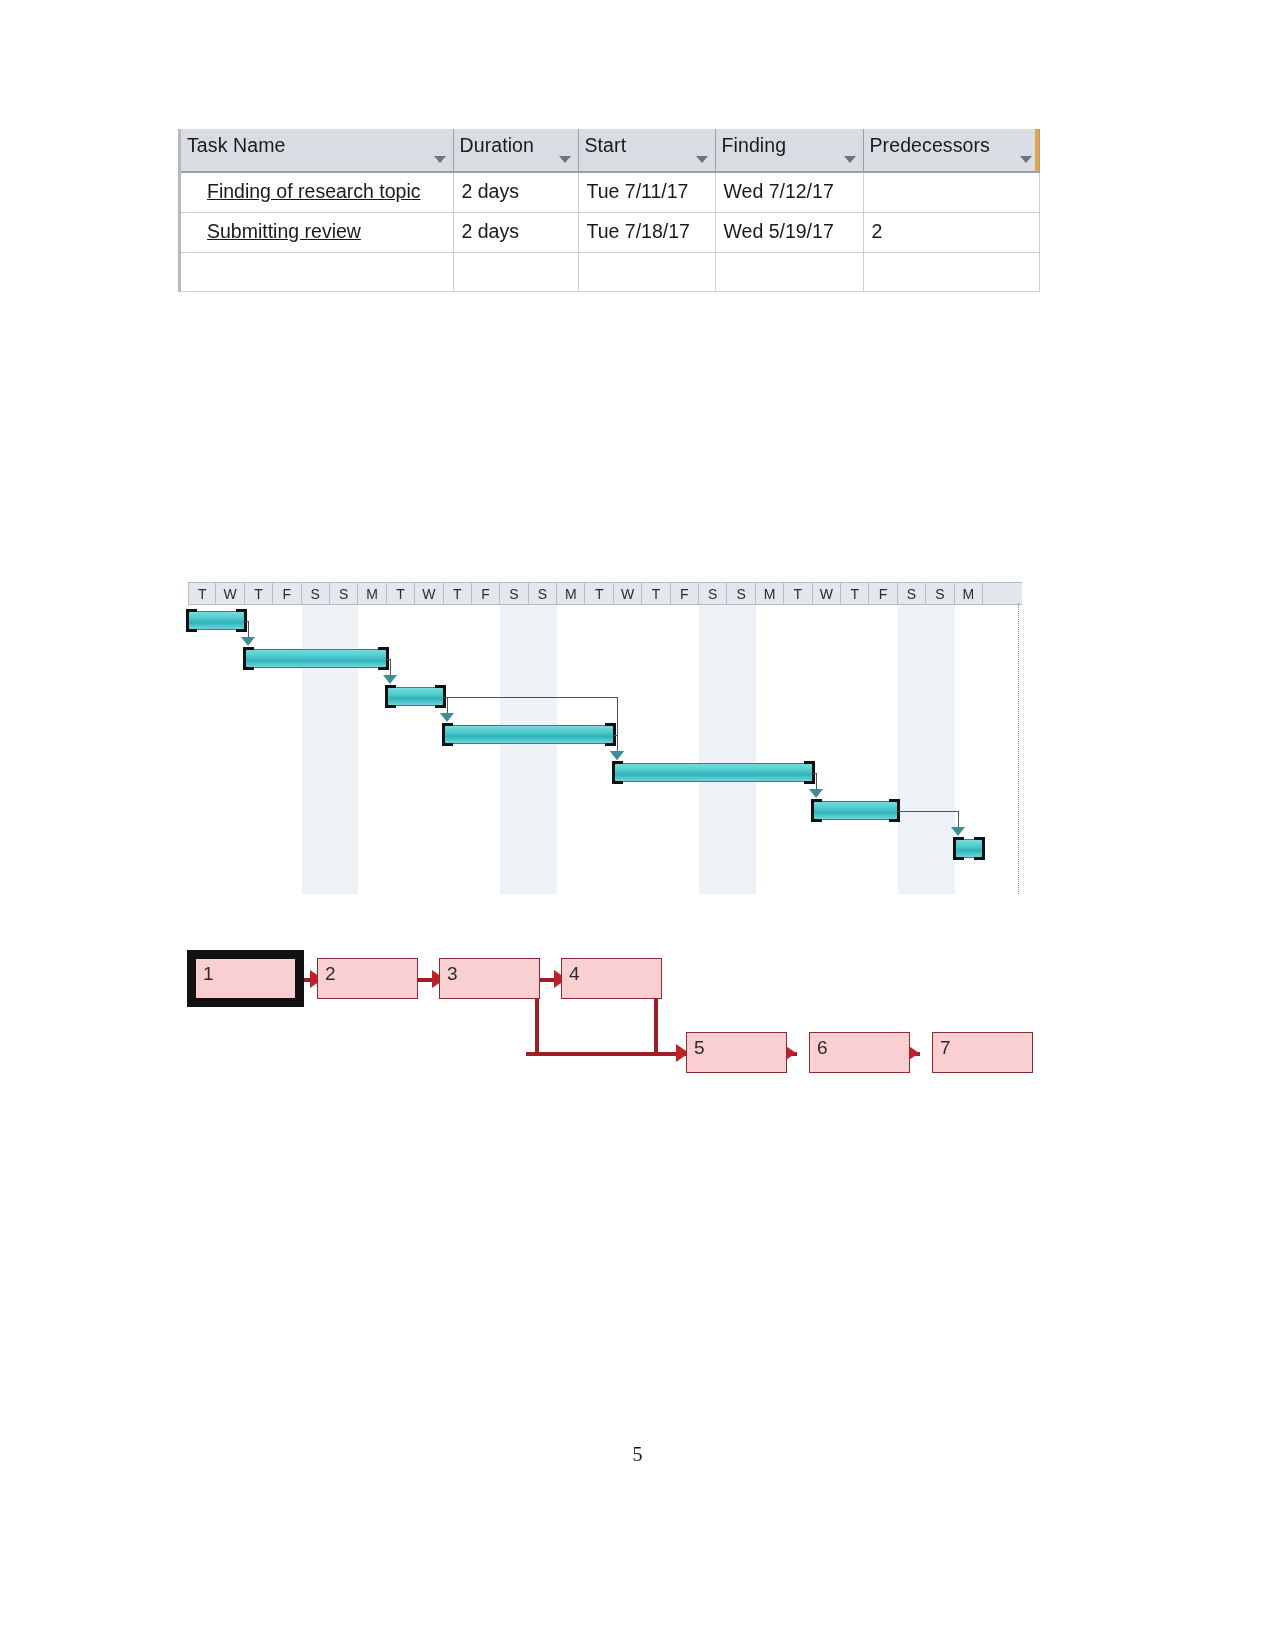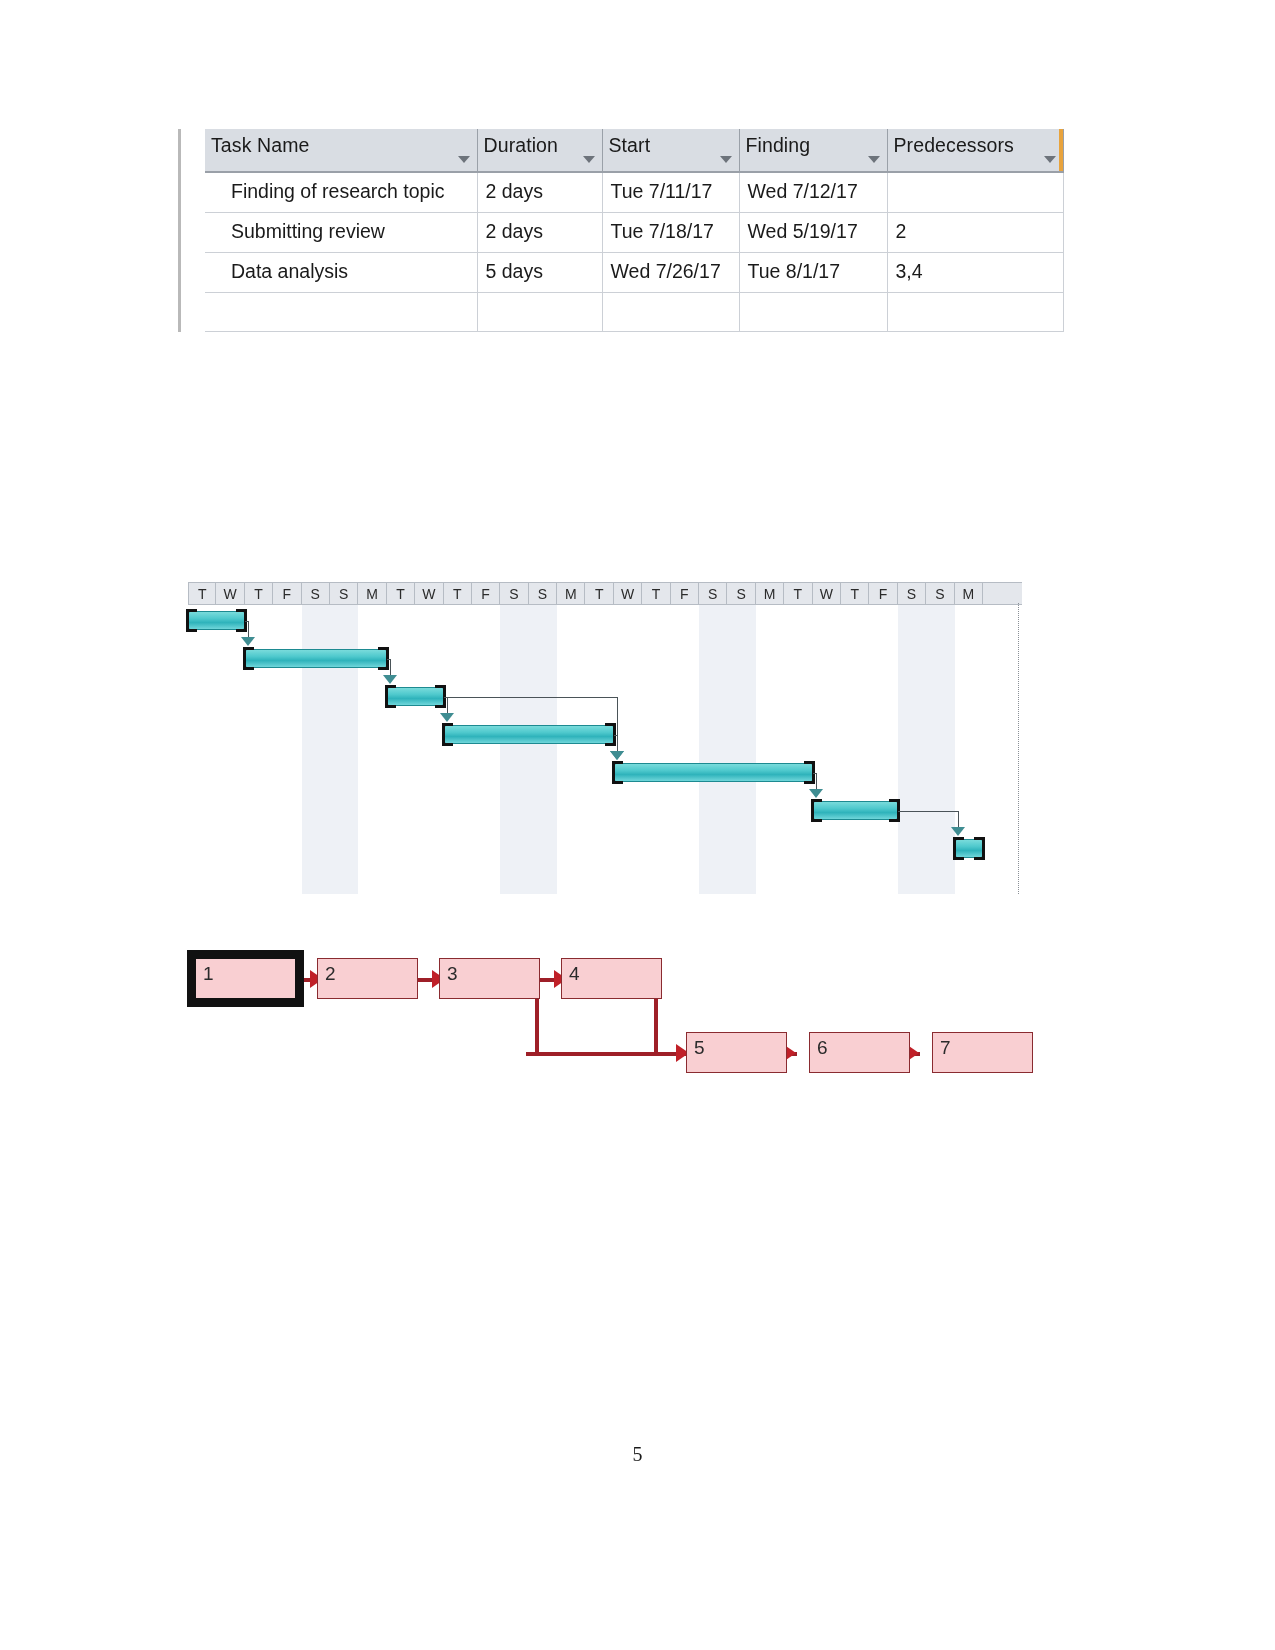--- a/index.html
+++ b/index.html
@@ -8,21 +8,21 @@
     font-family:"Liberation Sans",sans-serif;
     position:relative;overflow:hidden;
   }
 
   
   #task-table-wrap{
     position:absolute;left:178px;top:129px;width:858px;
     border-left:3px solid #b9b9b9;
     background:#ffffff;
   }
-  table.proj{border-collapse:collapse;width:858px;table-layout:fixed;margin-left:24px;}
+  table.proj{border-collapse:collapse;width:858px;table-layout:fixed;}
   table.proj col.c0{width:272px;}
   table.proj col.c1{width:125px;}
   table.proj col.c2{width:137px;}
   table.proj col.c3{width:148px;}
   table.proj col.c4{width:176px;}
 
   table.proj thead th{
     background:#d9dde3;
     border-right:1px solid #9aa0a8;
     border-bottom:2px solid #9aa0a8;
@@ -52,21 +52,21 @@
   table.proj tbody td{
     border-right:1px solid #ccd0d6;
     border-bottom:1px solid #ccd0d6;
     padding:5px 8px 7px 8px;
     font-size:19.5px;
     color:#1a1a1a;
     vertical-align:top;
     line-height:1.38;
     background:#ffffff;
   }
-  table.proj tbody td.name{padding-left:26px;}
+  table.proj tbody td.name{padding-left:26px;text-decoration:underline;}
   table.proj tbody tr.r-last td.sel{background:#dbe5f1;}
   table.proj tbody tr.empty td{height:26px;}
 
   
   #gantt{
     position:absolute;left:188px;top:582px;width:834px;height:312px;
     background:#ffffff;
   }
   #gantt-bands{position:absolute;left:0;top:0;width:834px;height:312px;}
   .wk-band{position:absolute;top:21px;height:291px;background:#eef1f6;}
@@ -186,27 +186,20 @@
         <td>Tue 7/11/17</td>
         <td>Wed 7/12/17</td>
         <td></td>
       </tr>
       <tr>
         <td class="name">Submitting review</td>
         <td>2 days</td>
         <td>Tue 7/18/17</td>
         <td>Wed 5/19/17</td>
         <td>2</td>
-      </tr>
-      <tr>
-        <td class="name">Data analysis</td>
-        <td>5 days</td>
-        <td>Wed 7/26/17</td>
-        <td>Tue 8/1/17</td>
-        <td>3,4</td>
       </tr>
       <tr class="empty">
         <td class="name"></td>
         <td></td>
         <td></td>
         <td></td>
         <td></td>
       </tr>
     </tbody>
   </table>

